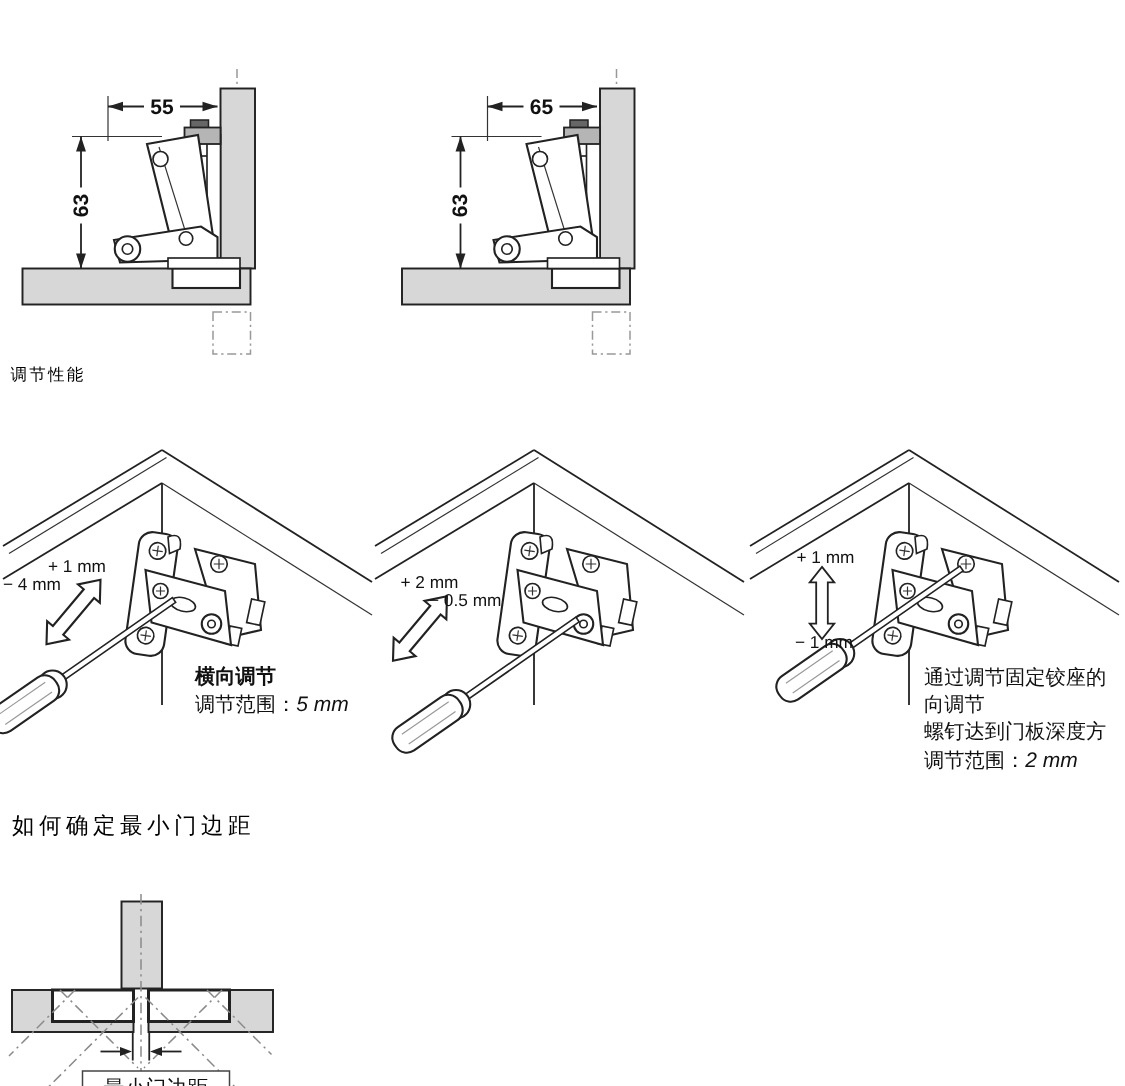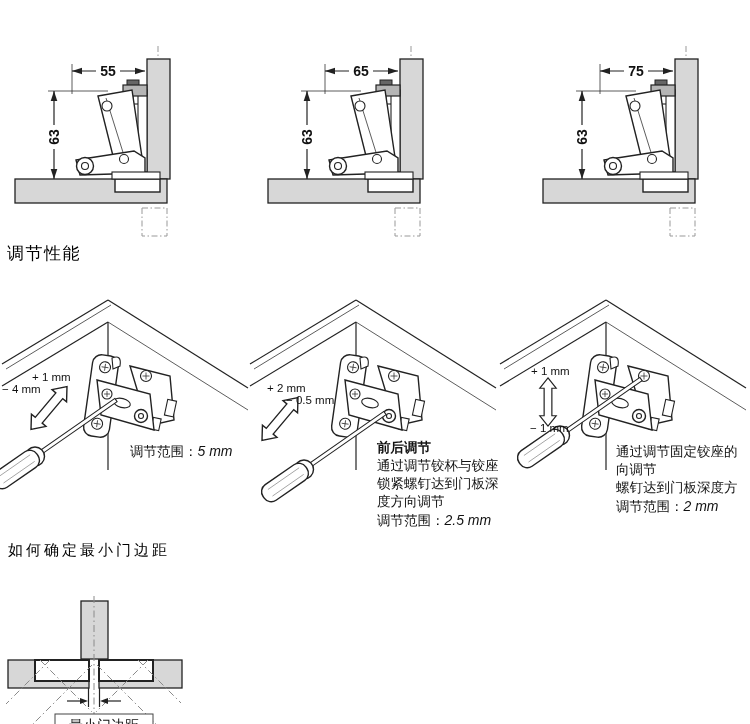--- a/index.html
+++ b/index.html
@@ -17,21 +17,21 @@
   .cap{fill:#666;stroke:#222;stroke-width:1;}
   .blk{fill:#222;stroke:none;}
   .dd{stroke:#999;fill:none;stroke-width:1;stroke-dasharray:6 2.5 1.5 2.5;}
   .ddg{stroke:#8a8a8a;fill:none;stroke-width:1;stroke-dasharray:7 3 1.5 3;}
   .mask{fill:#ffffff;stroke:none;}
   .dim-label{font-family:"Liberation Sans",sans-serif;font-weight:bold;font-size:14px;fill:#111;}
   .mm-label{font-family:"Liberation Sans",sans-serif;font-size:11.5px;fill:#111;}
   .cjk-svg{font-family:"Liberation Serif",serif;font-size:14px;fill:#111;}
   
   .sec-title{position:absolute;color:#000;}
-  .title-1{left:7px;top:204px;font-size:17px;letter-spacing:1.5px;}
+  .title-1{left:7px;top:204px;font-size:11px;letter-spacing:1.5px;}
   .title-2{left:8px;top:503px;font-size:15px;letter-spacing:3px;}
   .tb{position:absolute;font-size:13.5px;line-height:18px;color:#111;}
   .tb .hd{font-weight:bold;}
   .range-val{font-family:"Liberation Sans",sans-serif;font-size:14px;font-style:italic;}
 </style>
 </head>
 <body>
 
 <div class="canvas">
 
@@ -85,27 +85,20 @@
   </div>
 
   <div class="fig" style="left:265px;top:8px;">
     <svg width="195" height="195" viewBox="0 0 195 195" xmlns="http://www.w3.org/2000/svg">
       <use href="#hinge-top"></use>
       <text class="dim-label" x="96" y="30" text-anchor="middle">65</text>
       <text class="dim-label" transform="translate(46.5,91) rotate(-90)" text-anchor="middle">63</text>
     </svg>
   </div>
 
-  <div class="fig" style="left:540px;top:8px;">
-    <svg width="195" height="195" viewBox="0 0 195 195" xmlns="http://www.w3.org/2000/svg">
-      <use href="#hinge-top"></use>
-      <text class="dim-label" x="96" y="30" text-anchor="middle">75</text>
-      <text class="dim-label" transform="translate(46.5,91) rotate(-90)" text-anchor="middle">63</text>
-    </svg>
-  </div>
 
   <div class="sec-title title-1">调节性能</div>
 
   <div class="fig" style="left:0px;top:258px;">
     <svg width="250" height="245" viewBox="0 0 250 245" xmlns="http://www.w3.org/2000/svg">
       <defs>
         <g id="mid-base">
 
           <path class="ln" d="M108,4 L2,68"></path>
           <path class="thin" d="M111,9 L6,73"></path>
@@ -171,31 +164,25 @@
     <svg width="250" height="245" viewBox="0 0 250 245" xmlns="http://www.w3.org/2000/svg">
       <use href="#mid-base"></use>
       <use href="#driver" transform="translate(143,83)"></use>
       <use href="#adj-arrow" transform="translate(50,106) scale(0.86)"></use>
       <text class="mm-label" x="33" y="79">+ 1 mm</text>
       <text class="mm-label" x="32" y="136">− 1 mm</text>
     </svg>
   </div>
 
   <div class="tb" style="left:130px;top:404px;width:128px;">
+    <div class="hd">横向调节</div>
     <div></div>
     <div><span>调节范围：</span><span class="range-val">5 mm</span></div>
   </div>
 
-  <div class="tb" style="left:377px;top:401px;width:132px;">
-    <div class="hd">前后调节</div>
-    <div>通过调节铰杯与铰座</div>
-    <div>锁紧螺钉达到门板深</div>
-    <div>度方向调节</div>
-    <div><span>调节范围：</span><span class="range-val">2.5 mm</span></div>
-  </div>
 
   <div class="tb" style="left:616px;top:405px;width:134px;">
     <div>通过调节固定铰座的</div>
     <div>向调节</div>
     <div>螺钉达到门板深度方</div>
     <div><span>调节范围：</span><span class="range-val">2 mm</span></div>
   </div>
 
   <div class="sec-title title-2">如何确定最小门边距</div>
 

